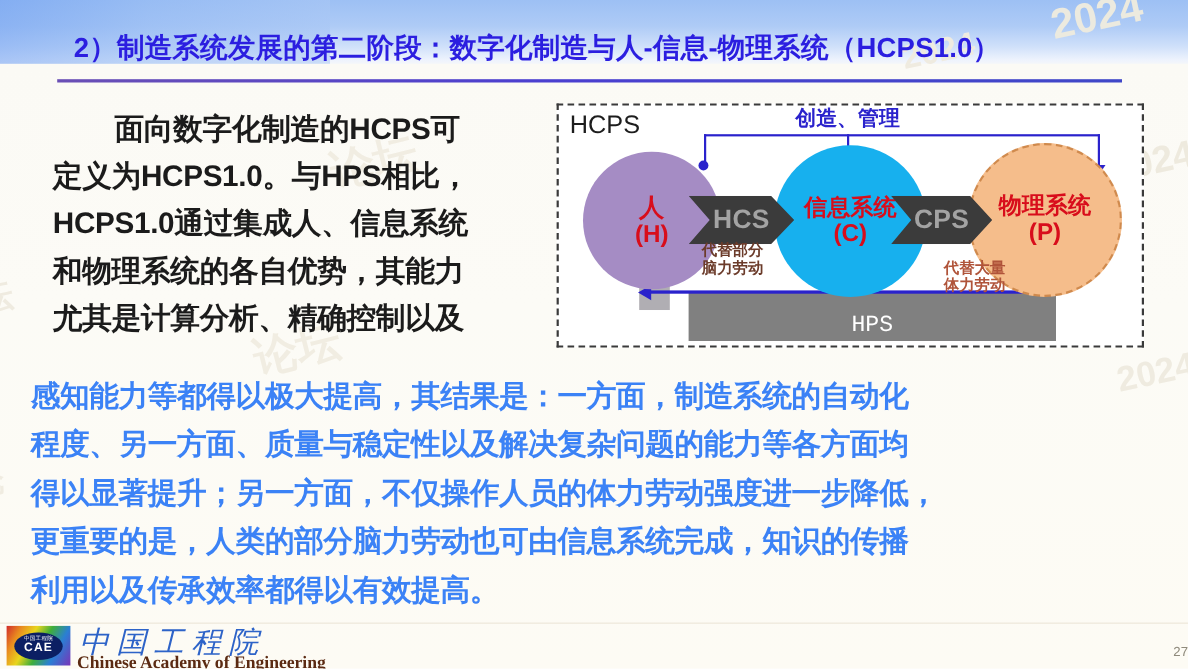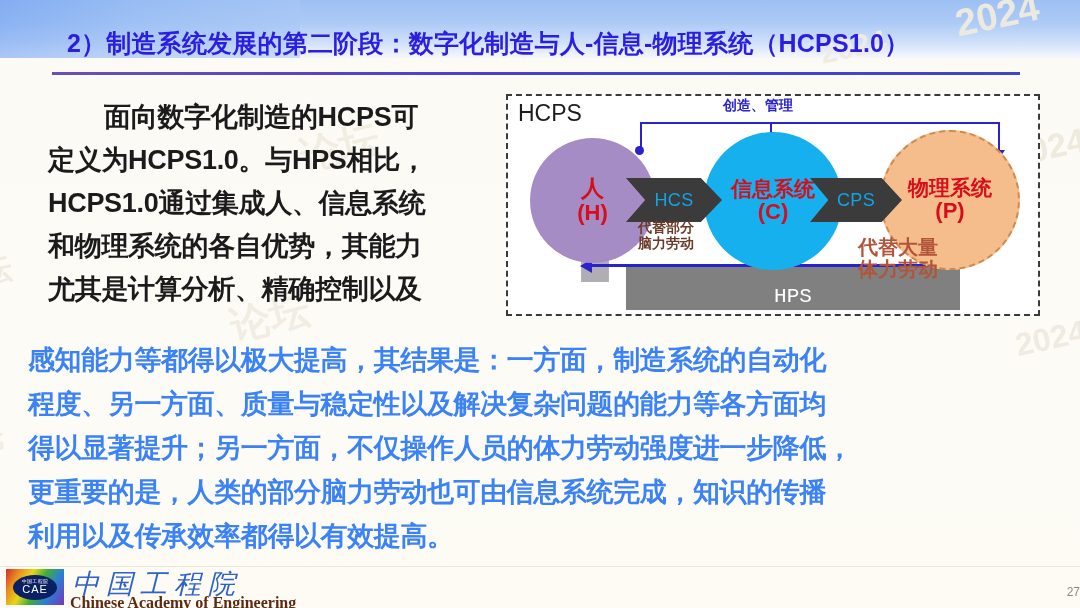--- a/index.html
+++ b/index.html
@@ -91,21 +91,21 @@
   .circ-c{left:196px;top:36px;width:138px;height:138px;background:#17b0ee;}
   .circ-p{left:372px;top:34px;width:140px;height:140px;background:#f5bd8b;
           border:2px dashed #d08a4d;box-sizing:border-box;}
   .circ .cn{font-size:23px;font-weight:700;color:#d80d1b;white-space:nowrap;}
   .circ .cn.sm{font-size:21px;}
   .circ .ab{font-size:22px;font-weight:700;color:#d80d1b;}
 
   .chev{
     position:absolute;height:44px;background:#3b3b3b;
     display:flex;align-items:center;justify-content:center;
-    color:#0ea5e9;font-size:18px;font-weight:400;letter-spacing:.3px;
+    color:#a3a3a3;font-size:24px;font-weight:700;letter-spacing:.3px;
     font-family:"Liberation Sans",sans-serif;
   }
   .chev-hcs{left:118px;top:82px;width:96px;
     clip-path:polygon(0% 0%,78% 0%,100% 50%,78% 100%,0% 100%,20% 50%);}
   .chev-cps{left:302px;top:82px;width:92px;
     clip-path:polygon(0% 0%,78% 0%,100% 50%,78% 100%,0% 100%,20% 50%);}
 
   .hps-bar{
     position:absolute;left:118px;top:170px;width:334px;height:44px;
     background:#808080;
@@ -138,39 +138,39 @@
   .ah-left{
     position:absolute;left:72px;top:163px;width:0;height:0;
     border-top:7px solid transparent;border-bottom:7px solid transparent;
     border-right:12px solid #2a22cc;
   }
 
   .fig-txt{
     position:absolute;font-weight:700;line-height:1.12;white-space:nowrap;
     font-family:"Liberation Sans","DejaVu Sans",sans-serif;
   }
-  .txt-create{left:215px;top:2px;font-size:14px;color:#2a22cc;}
+  .txt-create{left:215px;top:2px;font-size:19px;color:#2a22cc;}
   .txt-brain{left:130px;top:124px;font-size:14px;color:#6b3b2a;}
-  .txt-phys{left:350px;top:140px;font-size:20px;color:#b0543a;}
+  .txt-phys{left:350px;top:140px;font-size:14px;color:#b0543a;}
 
   
   .footer-line{
     position:absolute;left:0;top:566px;width:1080px;height:1px;background:#ece6d8;
   }
   .cae-logo{
     position:absolute;left:6px;top:569px;width:58px;height:36px;
     background:linear-gradient(120deg,#d12b2b 0%,#e98b1f 18%,#e8d51c 36%,#3fae3a 54%,#2a7fd4 74%,#7a35b8 100%);
     display:flex;align-items:center;justify-content:center;
   }
   .cae-ell{
     width:44px;height:25px;border-radius:50%;background:#0b1f63;
     display:flex;flex-direction:column;align-items:center;justify-content:center;
   }
   .cae-ell .cn{font-size:5px;color:#ffffff;line-height:1;letter-spacing:.3px;}
-  .cae-ell .en{font-size:11px;color:#ffffff;font-weight:400;line-height:1;letter-spacing:1px;}
+  .cae-ell .en{font-size:11px;color:#ffffff;font-weight:700;line-height:1;letter-spacing:1px;}
   .cae-cn{
     position:absolute;left:72px;top:566px;
     font-size:27px;color:#2d63c8;font-weight:400;letter-spacing:7px;
     font-family:"Liberation Serif","DejaVu Serif",serif;font-style:italic;
   }
   .cae-en{
     position:absolute;left:70px;top:594px;
     font-size:16px;color:#5b2a12;font-weight:700;
     font-family:"Liberation Serif","DejaVu Serif",serif;
   }

